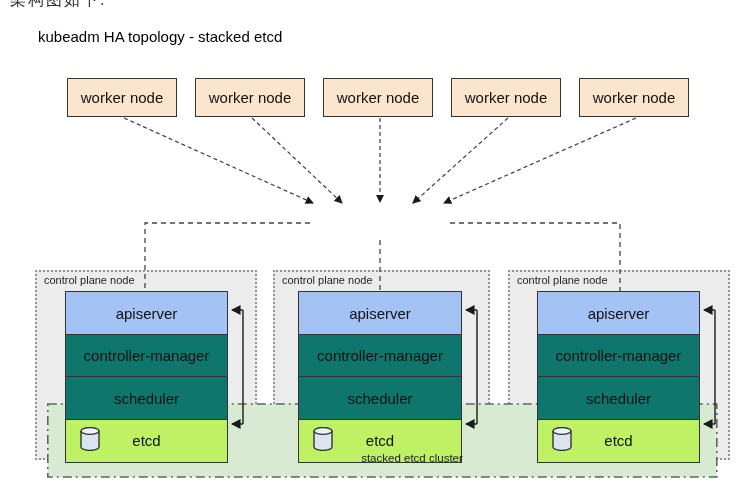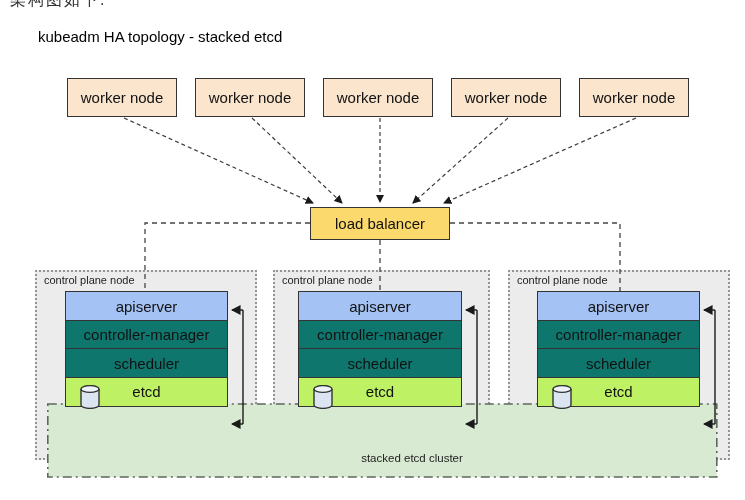--- a/index.html
+++ b/index.html
@@ -22,21 +22,21 @@
   
   .cp{top:270px;height:190px;background:#ececec;border:2px dotted #949494;z-index:1;}
   .cp1{left:35px;width:222px;}
   .cp2{left:273px;width:217px;}
   .cp3{left:508px;width:222px;}
   .cp-label{position:absolute;left:7px;top:2px;font-size:11px;color:#222;white-space:nowrap;}
   
   .stack{top:291px;width:163px;z-index:4;}
   .s1{left:65px}.s2{left:298px;width:164px}.s3{left:537px}
   .row{
-    box-sizing:border-box;height:30px;margin-top:-1.5px;border:1.5px solid #333;
+    box-sizing:border-box;height:44px;margin-top:-1.5px;border:1.5px solid #333;
     display:flex;align-items:center;justify-content:center;font-size:15px;position:relative;
   }
   .row:first-child{margin-top:0;}
   .row.apiserver{background:#a4c2f4;}
   .row.light{background:#0f766e;}
   .row.etcd{background:#bef264;}
   .cyl{position:absolute;left:13px;top:7px;width:22px;height:24px;}
   
   #bg-svg{position:absolute;left:0;top:0;z-index:2;pointer-events:none;}
   #line-svg{position:absolute;left:0;top:0;z-index:5;pointer-events:none;}
@@ -64,21 +64,20 @@
   <div class="abs cp cp3">
     <span class="cp-label">control plane node</span>
   </div>
 
   <div class="abs nodebox worker w1">worker node</div>
   <div class="abs nodebox worker w2">worker node</div>
   <div class="abs nodebox worker w3">worker node</div>
   <div class="abs nodebox worker w4">worker node</div>
   <div class="abs nodebox worker w5">worker node</div>
 
-  <div class="abs nodebox lb">load balancer</div>
 
   <div class="abs stack s1">
     <div class="row apiserver">apiserver</div>
     <div class="row light">controller-manager</div>
     <div class="row light">scheduler</div>
     <div class="row etcd">
       <svg class="cyl" viewBox="0 0 22 24">
         <path d="M2 4 v16 a9 3.4 0 0 0 18 0 v-16" fill="#dbe5f1" stroke="#333" stroke-width="1.4"></path>
         <ellipse cx="11" cy="4" rx="9" ry="3.4" fill="#eef3fa" stroke="#333" stroke-width="1.4"></ellipse>
       </svg>

